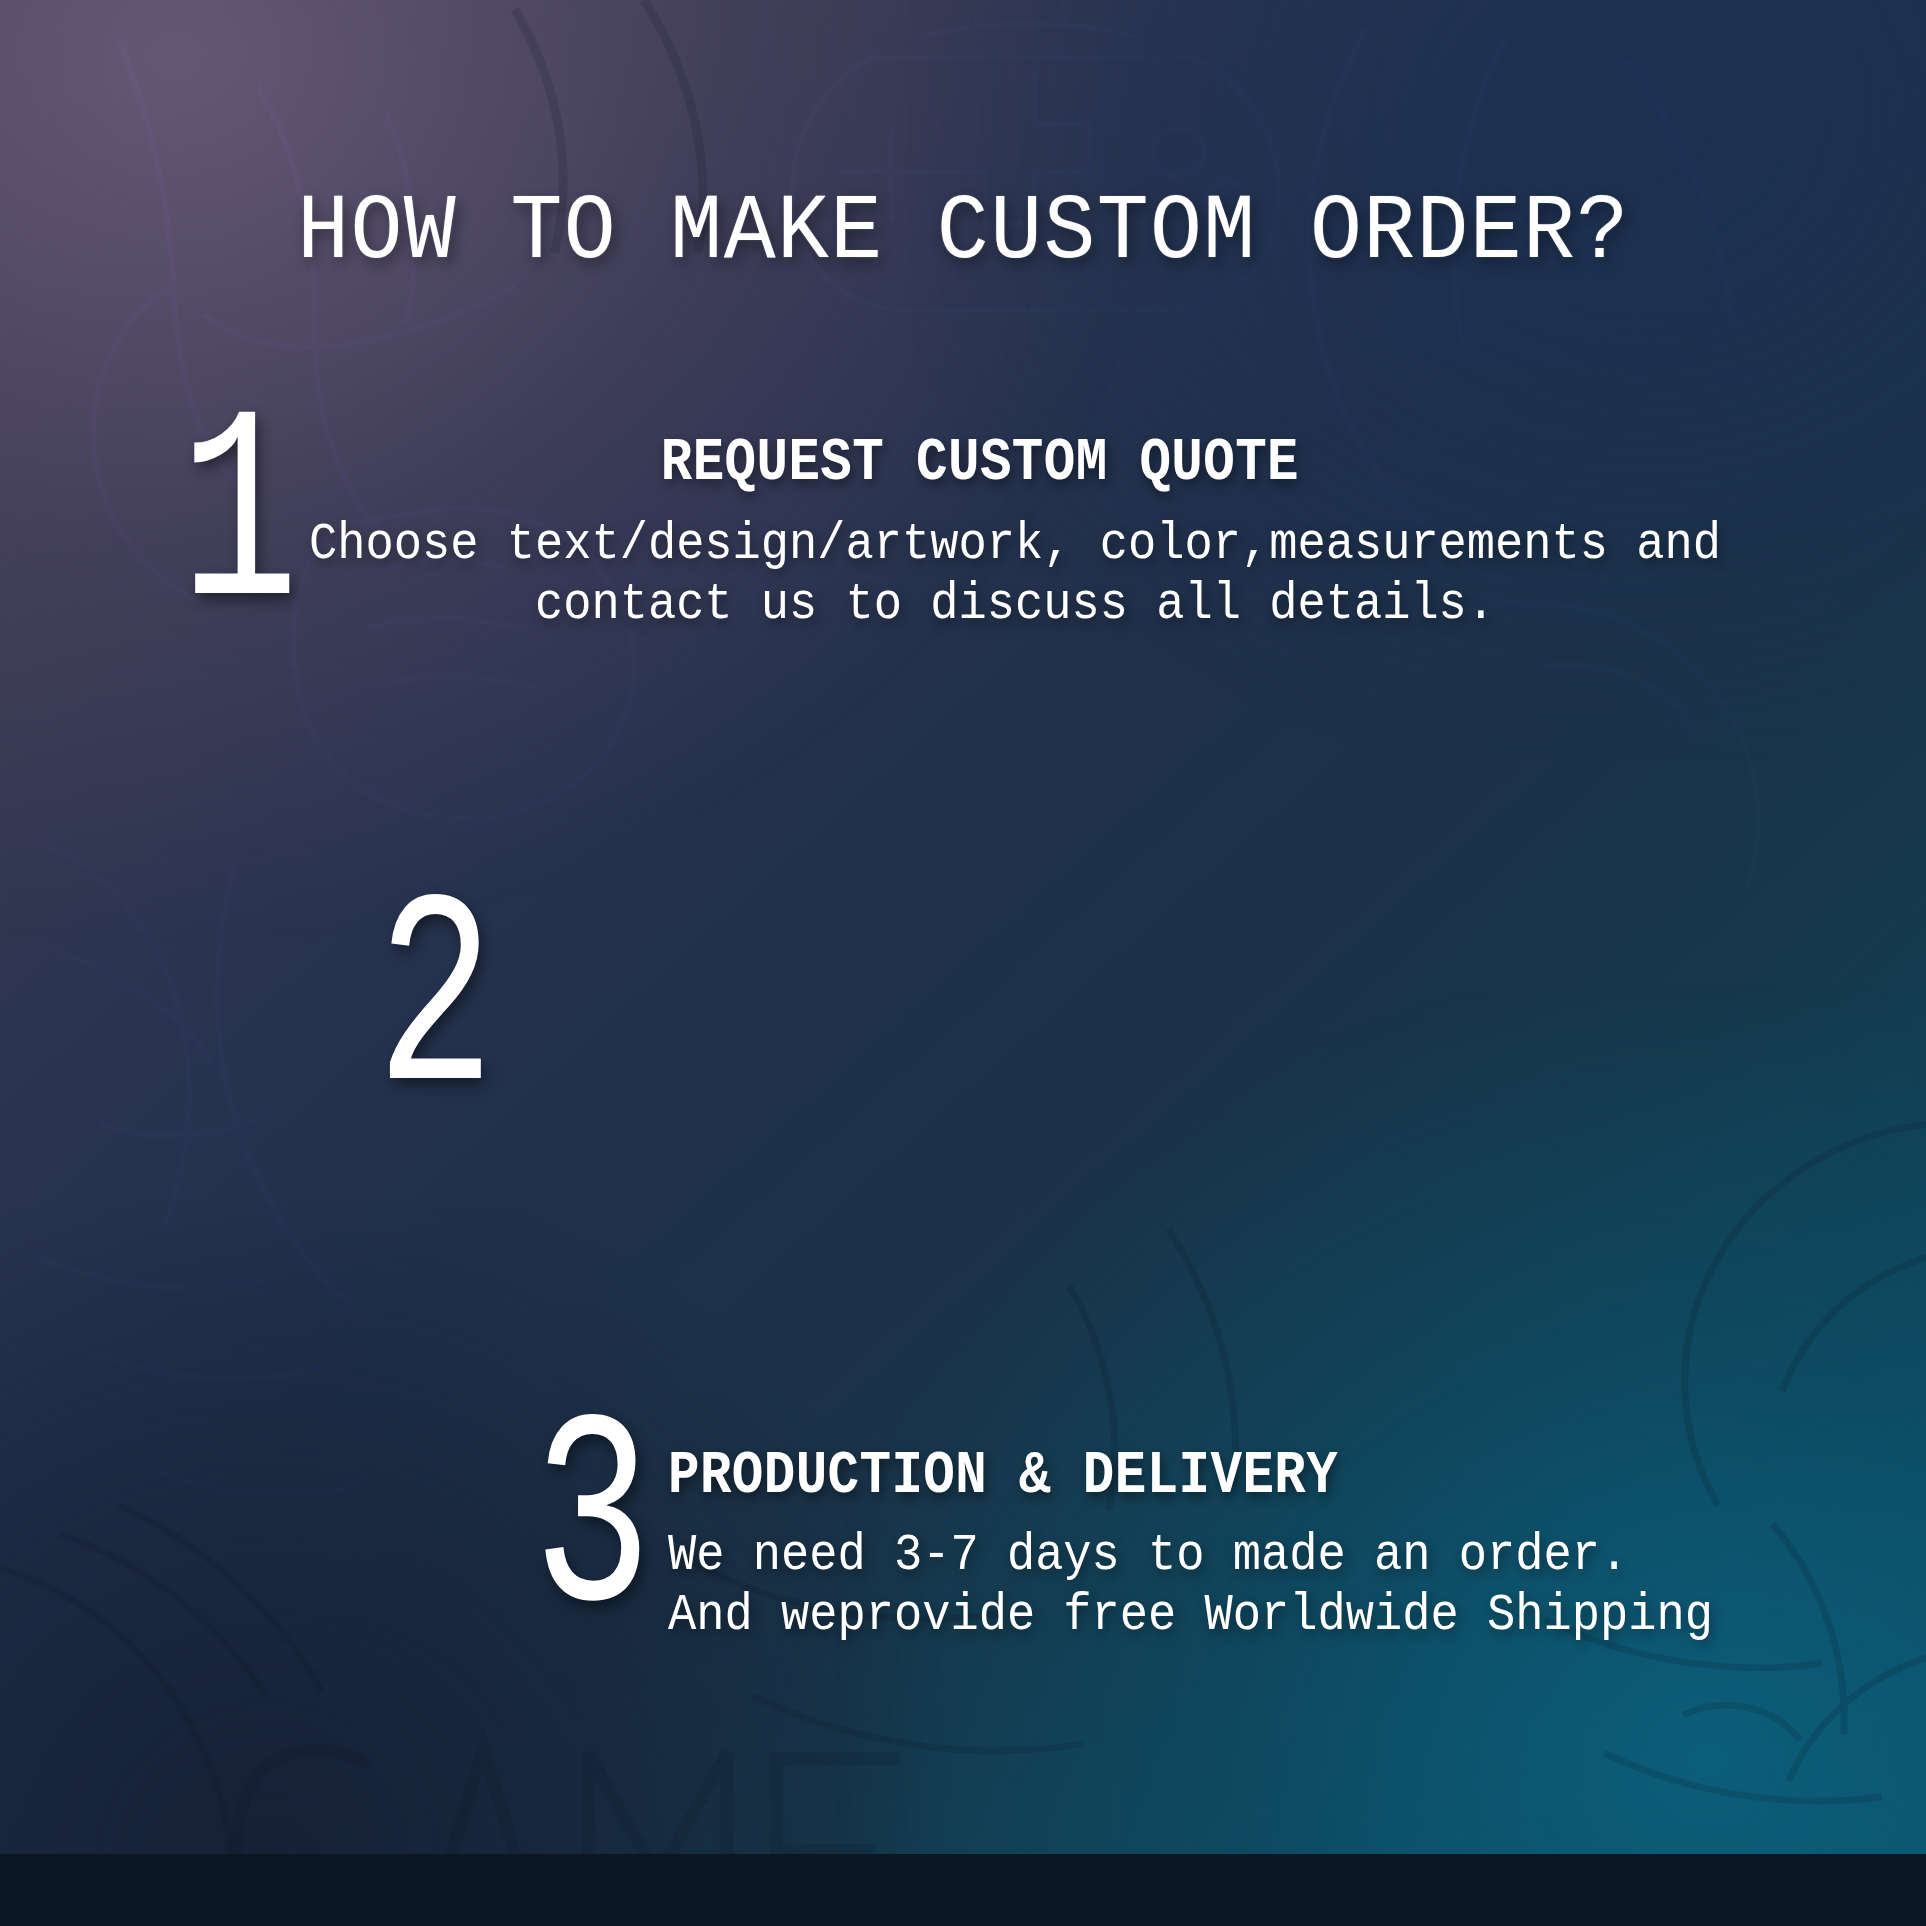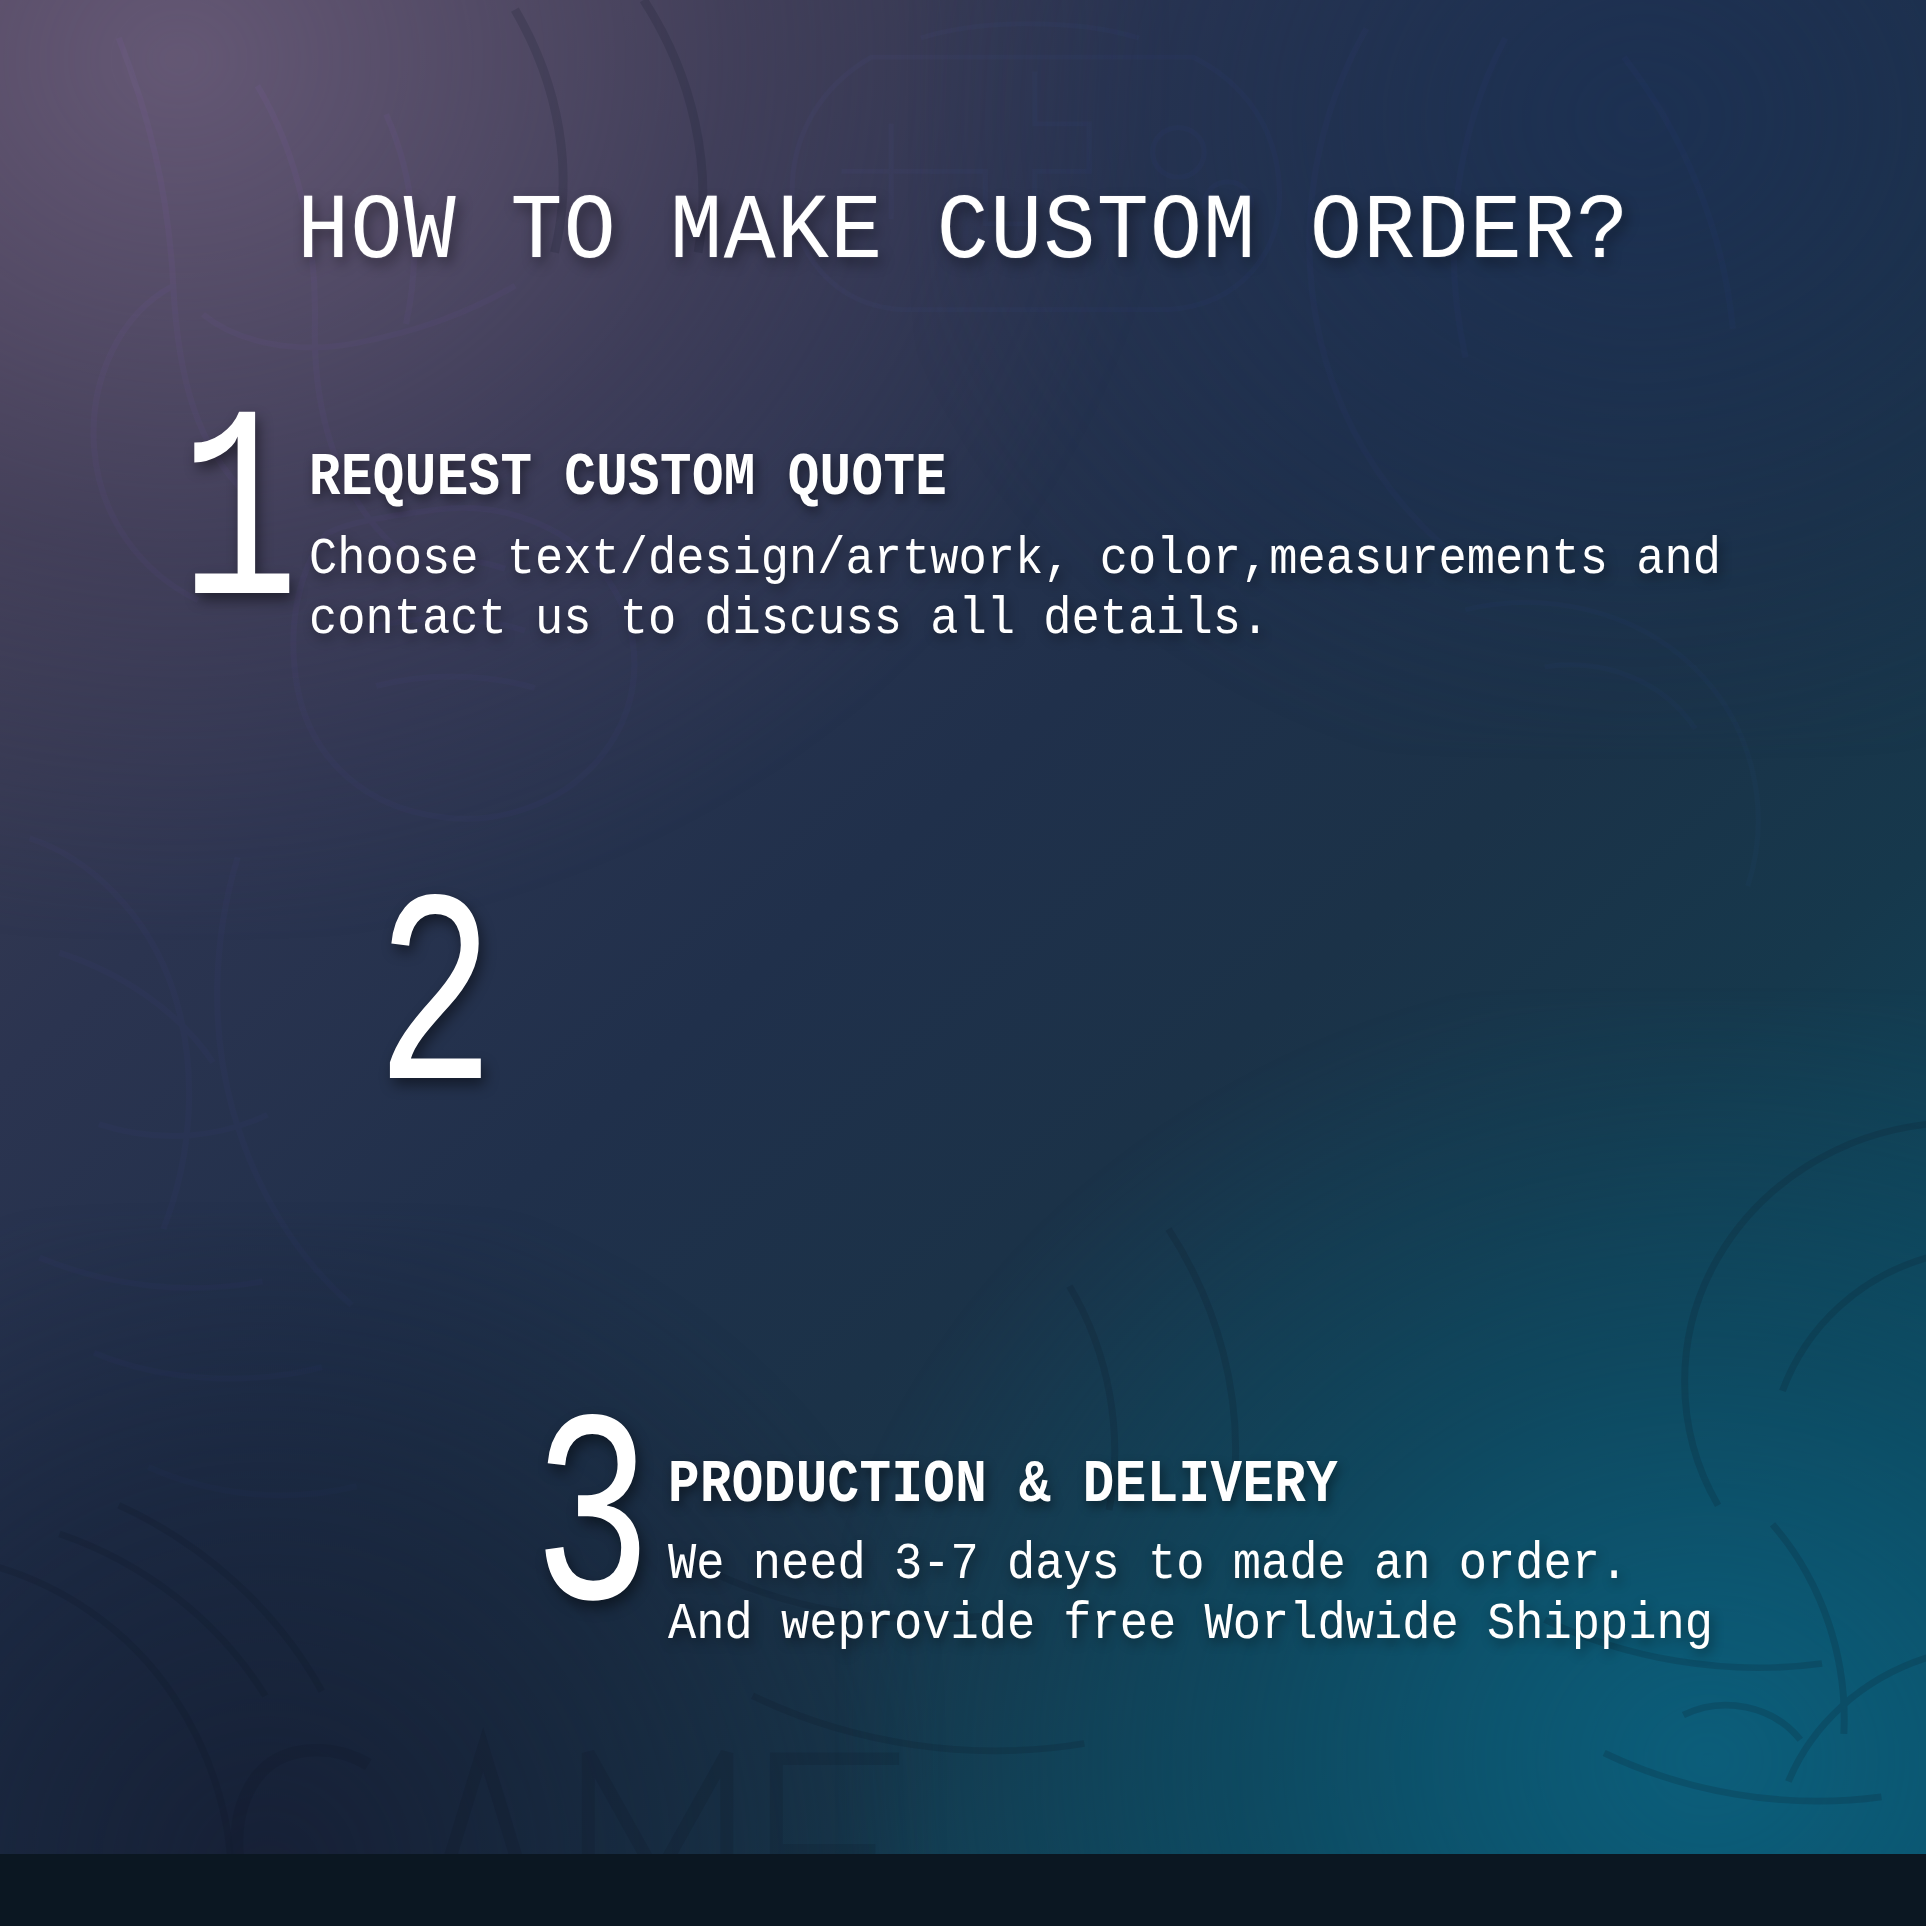--- a/index.html
+++ b/index.html
@@ -178,31 +178,31 @@
     transform-origin: left top;
     letter-spacing: 0px;
     text-shadow: 3px 5px 12px rgba(0,0,0,0.42);
     white-space: nowrap;
   }
   .step-desc span { display: block; }
 
   
   #step-1 { left: 180px; top: 421px; }
   #step-1 .step-num { width: 149px; }
-  #step-1 .step-body { margin-left: -20px; margin-top: 26px; }
+  #step-1 .step-body { margin-left: -20px; margin-top: 11px; text-align: center; }
   #step-1 .step-desc { margin-top: 22px; }
 
   #step-2 { left: 376px; top: 906px; }
   #step-2 .step-num { width: 149px; }
   #step-2 .step-body { margin-left: -22px; margin-top: 26px; }
   #step-2 .step-desc { margin-top: 20px; }
 
   #step-3 { left: 533px; top: 1426px; }
   #step-3 .step-num { width: 149px; }
-  #step-3 .step-body { margin-left: -14px; margin-top: 28px; }
+  #step-3 .step-body { margin-left: -14px; margin-top: 19px; }
   #step-3 .step-desc { margin-top: 20px; }
 </style>
 </head>
 <body>
 
 <div id="poster">
 
   <div class="bg-base"></div>
   <div class="bg-glow-tl"></div>
   <div class="bg-glow-tr"></div>

